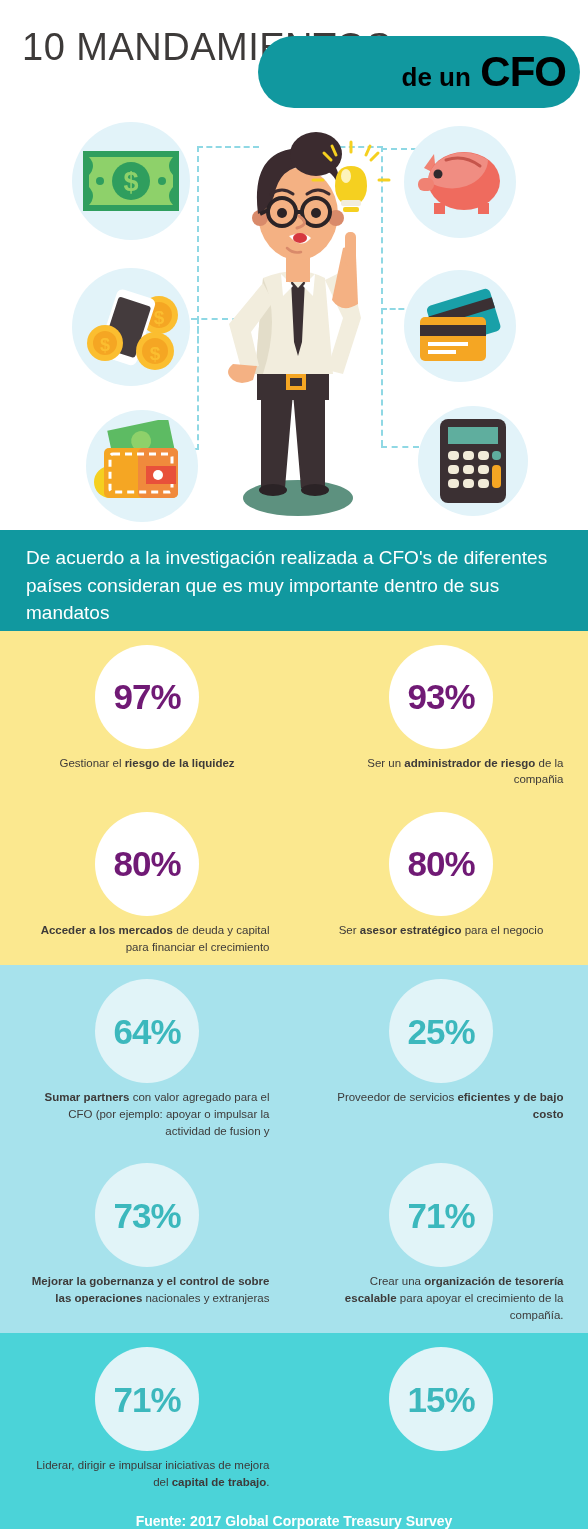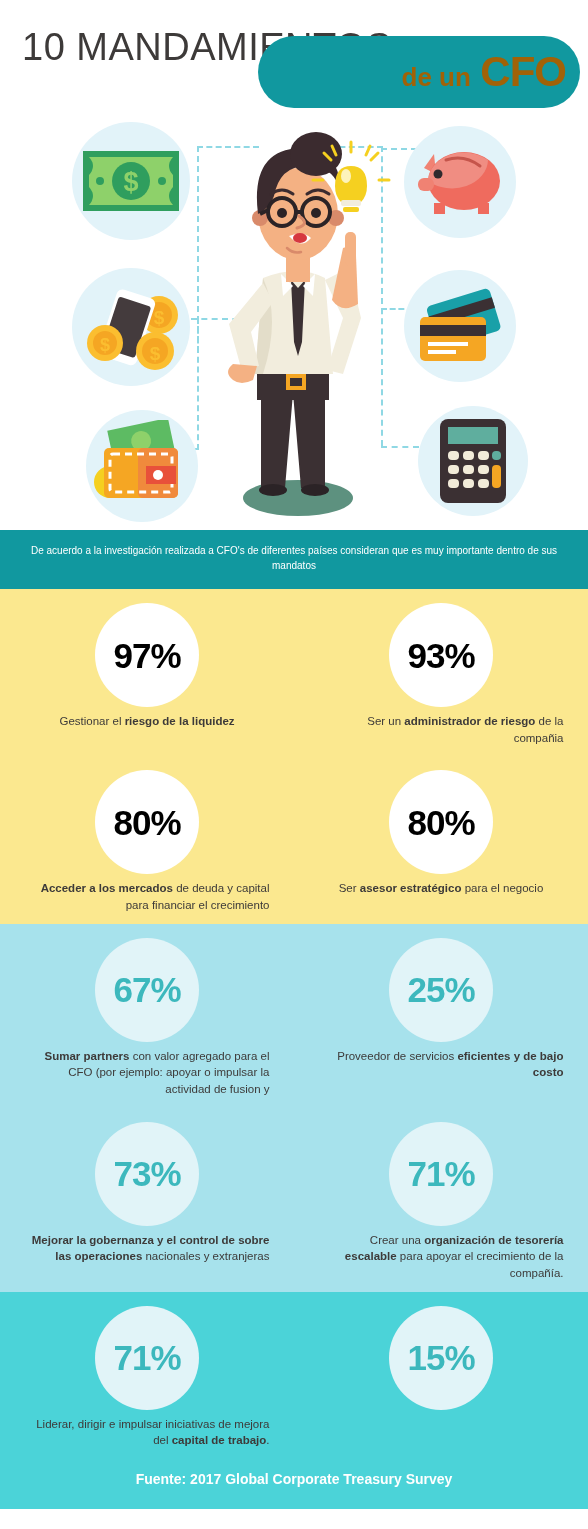--- a/index.html
+++ b/index.html
@@ -18,41 +18,41 @@
     font-size:38px;font-weight:400;letter-spacing:0.5px;
     color:#3d3a39;white-space:nowrap;
   }
   .pill{
     position:absolute;right:8px;top:36px;
     background:#11989f;border-radius:40px;
     height:72px;width:322px;
   }
   .pill-text{
     position:absolute;right:22px;top:48px;
-    color:#a16207;white-space:nowrap;
+    color:#000000;white-space:nowrap;
     font-size:34px;font-weight:bold;letter-spacing:0px;
   }
   .pill-text .small{font-size:26px;}
   .pill-text .big{font-size:42px;letter-spacing:-1px;}
 
   
   .hero{position:relative;height:412px;background:#fff;overflow:hidden;}
   .icon-bubble{
     position:absolute;border-radius:50%;background:#e2f3f9;
     display:flex;align-items:center;justify-content:center;
   }
   .dash{position:absolute;border-color:#8fd8e4;}
   .dash-h{border-top:2px dashed #8fd8e4;height:0;}
   .dash-v{border-left:2px dashed #8fd8e4;width:0;}
 
   
   .banner{
     background:#11989f;color:#fff;
-    padding:14px 26px 16px;
-    text-align:center;font-size:10px;line-height:1.45;
+    padding:14px 26px 4px;
+    text-align:left;font-size:19px;line-height:1.45;
   }
 
   
   .sect{position:relative;}
   .sect-yellow{background:#fbe88f;}
   .sect-lightblue{background:#a7e2ec;}
   .sect-teal{background:#4bd3d8;}
   .grid{display:flex;flex-wrap:wrap;}
   .cell{
     width:50%;box-sizing:border-box;
@@ -60,21 +60,21 @@
     padding:14px 14px 10px;
   }
   .circle{
     width:104px;height:104px;border-radius:50%;
     display:flex;align-items:center;justify-content:center;
     margin-bottom:6px;
   }
   .circle-white{background:#ffffff;}
   .circle-pale{background:#e1f4f8;}
   .pct{font-size:35px;font-weight:bold;letter-spacing:-1px;line-height:1;}
-  .pct-yellow{color:#000000;}
+  .pct-yellow{color:#701a75;}
   .pct-teal{color:#3cb8bd;}
   .caption{
     text-align:right;font-size:11.5px;line-height:1.45;color:#3d3a39;
     max-width:245px;
   }
   .caption b{font-weight:bold;}
   .source{
     background:#4bd3d8;color:#fff;text-align:center;
     font-weight:bold;font-size:14px;padding:12px 0 22px;
   }
@@ -301,21 +301,21 @@
         </div>
         <div class="caption"><span>Ser </span><b>asesor estratégico</b><span> para el negocio</span></div>
       </div>
     </div>
   </div>
 
   <div class="sect sect-lightblue">
     <div class="grid">
       <div class="cell">
         <div class="circle circle-pale">
-          <span class="pct pct-teal">67%</span>
+          <span class="pct pct-teal">64%</span>
         </div>
         <div class="caption"><b>Sumar partners</b><span> con valor agregado para el CFO (por ejemplo: apoyar o impulsar la actividad de fusion y</span></div>
       </div>
       <div class="cell">
         <div class="circle circle-pale">
           <span class="pct pct-teal">25%</span>
         </div>
         <div class="caption"><span>Proveedor de servicios </span><b>eficientes y de bajo costo</b></div>
       </div>
       <div class="cell">

